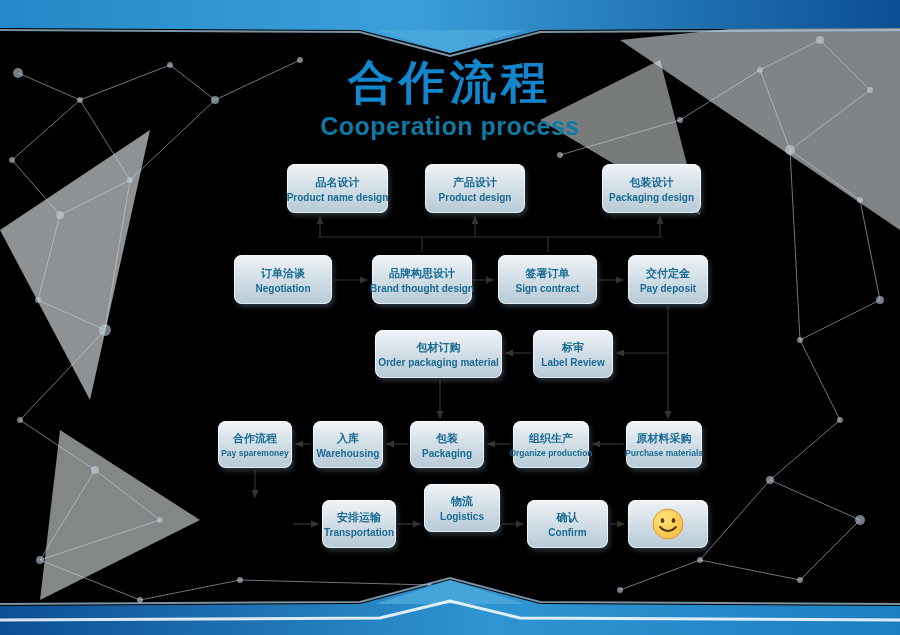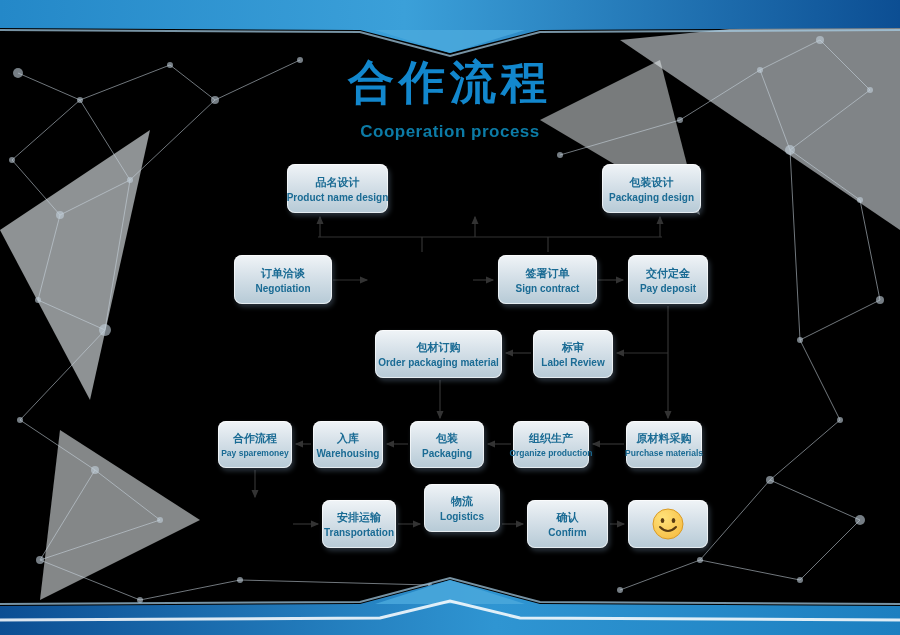--- a/index.html
+++ b/index.html
@@ -3,21 +3,21 @@
 <meta charset="utf-8">
 <style>
   html,body{margin:0;padding:0;background:#fff;}
   .stage{
     position:relative;width:900px;height:635px;overflow:hidden;background:#000000;
     font-family:"Liberation Sans","DejaVu Sans",sans-serif;
   }
   svg.layer{position:absolute;left:0;top:0;width:900px;height:635px;}
   .titlewrap{position:absolute;left:0;right:0;top:58px;text-align:center;z-index:3;}
   .title-zh{font-size:46px;font-weight:800;color:#1287cd;letter-spacing:5px;line-height:1.05;}
-  .title-en{font-size:17px;font-weight:700;color:#0c7ba6;margin-top:16px;letter-spacing:0.5px;}
+  .title-en{font-size:25px;font-weight:700;color:#0c7ba6;margin-top:6px;letter-spacing:0.5px;}
   .node{
     position:absolute;z-index:2;border-radius:8px;
     background:linear-gradient(180deg,#f0f4f7 0%,#d5e0e8 45%,#b6cad6 100%);
     box-shadow:2px 3px 5px rgba(90,110,130,.45), inset 0 0 0 1px rgba(255,255,255,.65);
     display:flex;flex-direction:column;align-items:center;justify-content:center;gap:2px;
     text-align:center;color:#1a6b94;
   }
   .node .zh{font-size:11px;font-weight:700;white-space:nowrap;}
   .node .en{font-size:10px;font-weight:700;white-space:nowrap;}
   .node.sm .en{font-size:8.5px;}
@@ -176,28 +176,36 @@
 
   <div class="titlewrap">
     <div class="title-zh">合作流程</div>
     <div class="title-en">Cooperation process</div>
   </div>
 
   <div class="node" style="left:287px;top:164px;width:101px;height:49px">
     <div class="zh">品名设计</div>
     <div class="en">Product name design</div>
   </div>
+  <div class="node" style="left:425px;top:164px;width:100px;height:49px">
+    <div class="zh">产品设计</div>
+    <div class="en">Product design</div>
+  </div>
   <div class="node" style="left:602px;top:164px;width:99px;height:49px">
     <div class="zh">包装设计</div>
     <div class="en">Packaging design</div>
   </div>
 
   <div class="node" style="left:234px;top:255px;width:98px;height:49px">
     <div class="zh">订单洽谈</div>
     <div class="en">Negotiation</div>
+  </div>
+  <div class="node" style="left:372px;top:255px;width:100px;height:49px">
+    <div class="zh">品牌构思设计</div>
+    <div class="en">Brand thought design</div>
   </div>
   <div class="node" style="left:498px;top:255px;width:99px;height:49px">
     <div class="zh">签署订单</div>
     <div class="en">Sign contract</div>
   </div>
   <div class="node" style="left:628px;top:255px;width:80px;height:49px">
     <div class="zh">交付定金</div>
     <div class="en">Pay deposit</div>
   </div>
 

